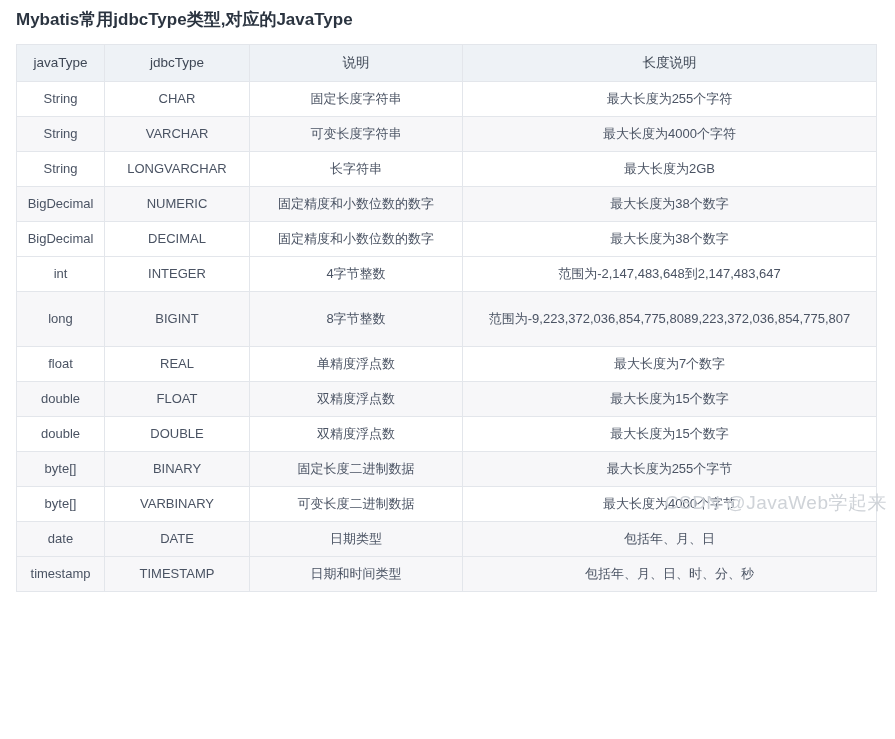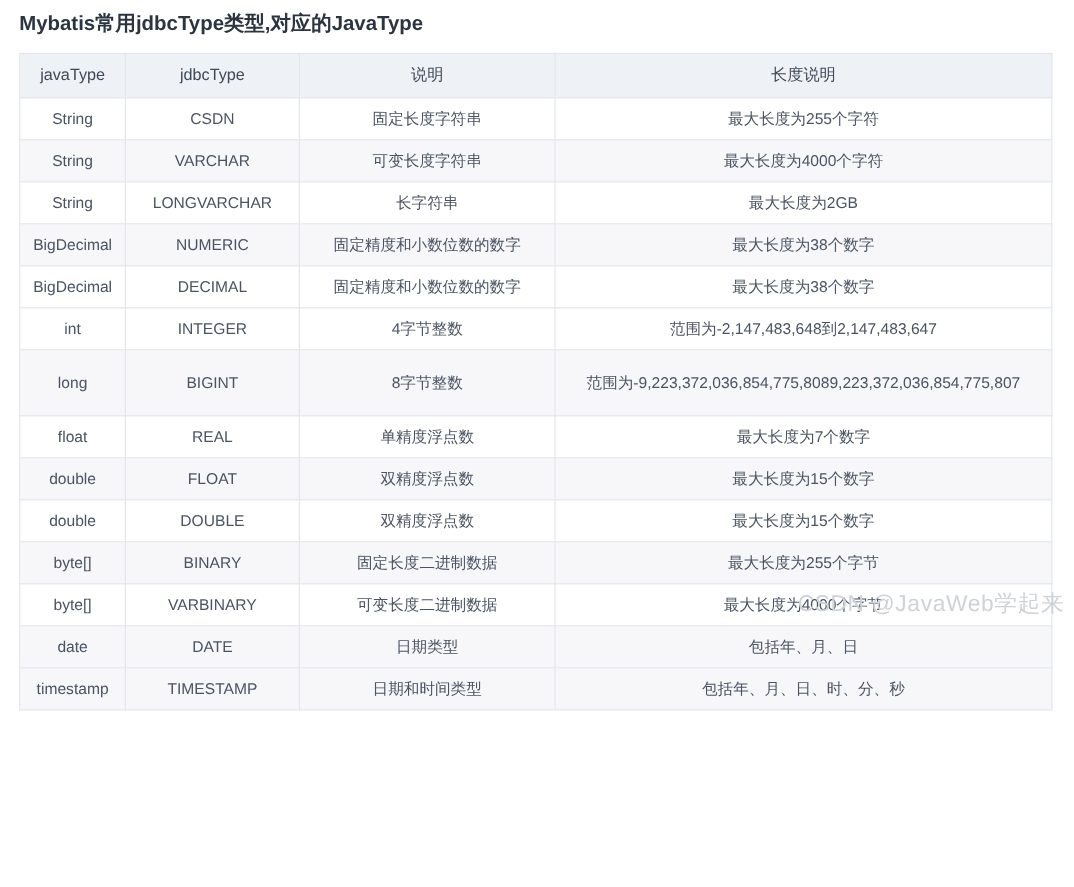--- a/index.html
+++ b/index.html
@@ -124,21 +124,21 @@
         <tr>
           <th>javaType</th>
           <th>jdbcType</th>
           <th>说明</th>
           <th>长度说明</th>
         </tr>
       </thead>
       <tbody id="table-body">
           <tr class="even">
             <td>String</td>
-            <td>CSDN</td>
+            <td>CHAR</td>
             <td>固定长度字符串</td>
             <td>最大长度为255个字符</td>
           </tr>
           <tr class="odd">
             <td>String</td>
             <td>VARCHAR</td>
             <td>可变长度字符串</td>
             <td>最大长度为4000个字符</td>
           </tr>
           <tr class="even">

